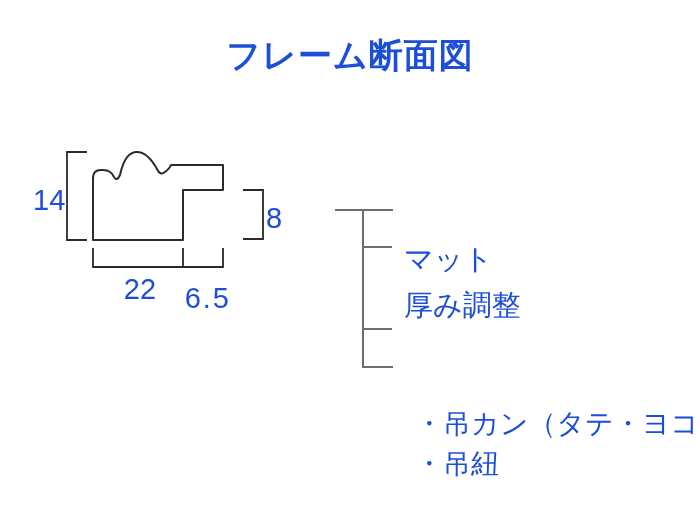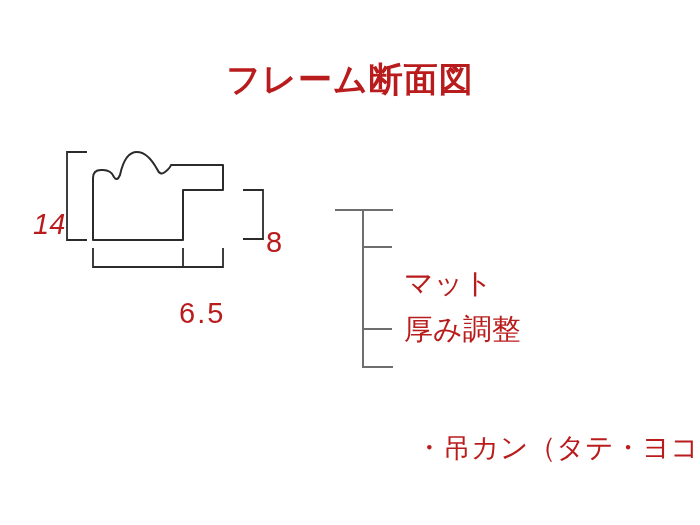--- a/index.html
+++ b/index.html
@@ -20,39 +20,38 @@
     position: absolute;
     left: 0;
     top: 0;
     width: 700px;
     height: 525px;
   }
   .txt {
     position: absolute;
     white-space: nowrap;
     line-height: 1;
-    color: #b91c1c;
-    margin-top: 24px;
+    color: #1d4ed8;
   }
   .page-title {
     left: 0;
     top: 38px;
     width: 700px;
     text-align: center;
     font-size: 34px;
     font-weight: bold;
     letter-spacing: 1px;
   }
   .dim {
     font-size: 29px;
   }
-  .dim-14 { left: 33px;  top: 186px; font-style: italic; }
+  .dim-14 { left: 33px;  top: 186px; }
   .dim-8  { left: 266px; top: 204px; }
   .dim-22 { left: 114px; top: 275px; width: 52px; text-align: center; }
-  .dim-65 { left: 179px; top: 275px; width: 52px; text-align: left; letter-spacing: 2px; }
+  .dim-65 { left: 179px; top: 284px; width: 52px; text-align: right; letter-spacing: 2px; }
   .layer-label {
     left: 404px;
     font-size: 29px;
   }
   .layer-0 { top: 199px; }
   .layer-1 { top: 245px; }
   .layer-2 { top: 291px; }
   .layer-3 { top: 342px; }
   .note {
     left: 415px;
@@ -93,20 +92,22 @@
     <path d="M 335 210 L 393 210
              M 363 210 L 363 367 L 393 367
              M 363 247 L 392 247
              M 363 329 L 392 329" fill="none" stroke="#6e6e6e" stroke-width="2"></path>
   </svg>
 
   <div class="txt page-title">フレーム断面図</div>
 
   <span class="txt dim dim-14">14</span>
   <span class="txt dim dim-8">8</span>
+  <span class="txt dim dim-22">22</span>
   <span class="txt dim dim-65">6.5</span>
 
   <span class="txt layer-label layer-2">厚み調整</span>
   <span class="txt layer-label layer-1">マット</span>
 
   <span class="txt note note-0">・吊カン（タテ・ヨコ）</span>
+  <span class="txt note note-1">・吊紐</span>
 
 </div>
 
 </body></html>

